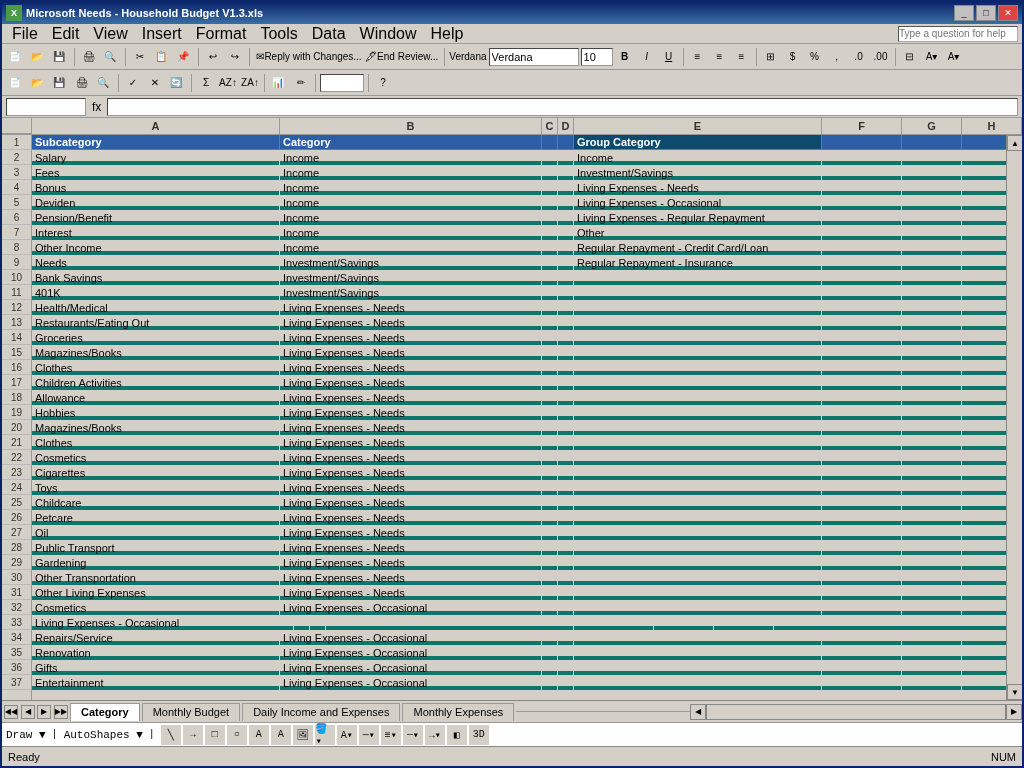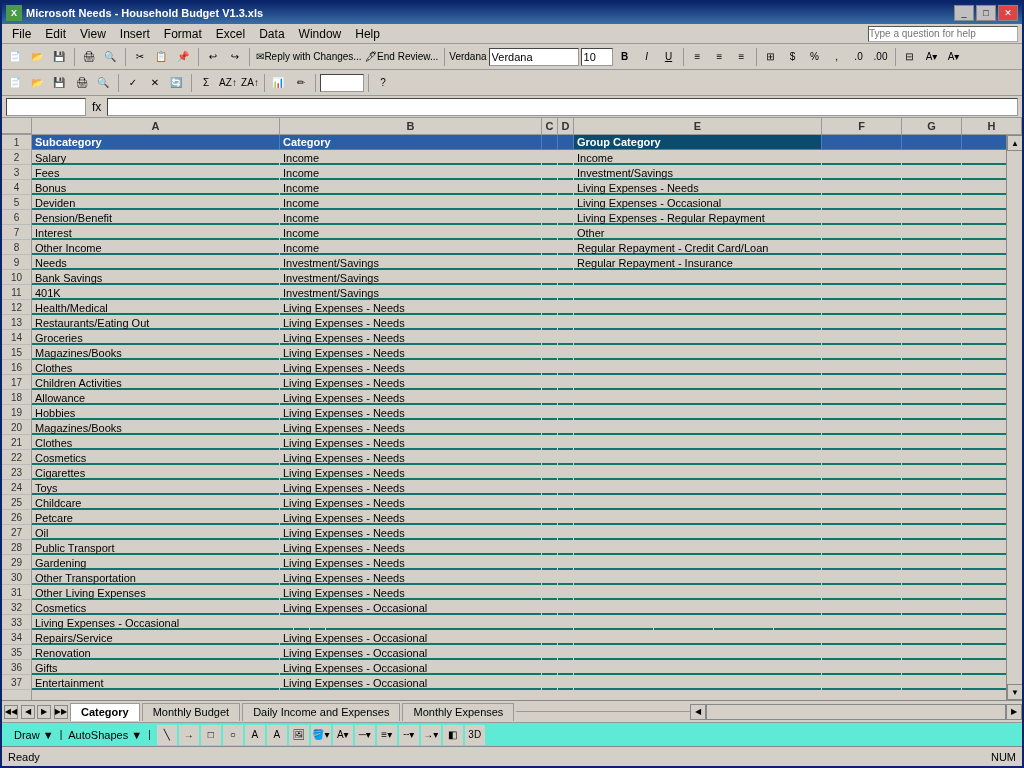--- a/index.html
+++ b/index.html
@@ -24,21 +24,21 @@
     
     .menu-bar {
       background: #d4d0c8;
       height: 20px;
       display: flex;
       align-items: center;
       padding: 0 4px;
       border-bottom: 1px solid #999;
       gap: 2px;
     }
-    .menu-item { padding: 2px 6px; font-size: 12px; cursor: pointer; }
+    .menu-item { padding: 2px 6px; font-size: 16px; cursor: pointer; }
 
     
     .formula-area {
       background: #d4d0c8;
       padding: 2px 4px;
       display: flex;
       align-items: center;
       gap: 4px;
       border-bottom: 1px solid #999;
       height: 22px;
@@ -145,21 +145,21 @@
       border-bottom: 1px solid #bbb;
       color: #333;
     }
     .data-area {
       flex: 1;
       overflow: hidden;
     }
     .sheet-row {
       display: flex;
       height: 15px;
-      border-bottom: 2px solid #0f766e;
+      border-bottom: 4px solid #0f766e;
     }
     .cell {
       height: 15px;
       border-right: 1px solid #d0d0d0;
       padding: 0 3px;
       font-size: 11px;
       overflow: hidden;
       white-space: nowrap;
       display: flex;
       align-items: center;
@@ -210,28 +210,29 @@
       align-items: center;
       padding: 0 6px;
       font-size: 11px;
       border-top: 1px solid #888;
       justify-content: space-between;
     }
     .status-right { display: flex; gap: 8px; align-items: center; }
 
     
     .draw-toolbar {
-      background: #5eead4;
+      background: #ffffff;
       height: 24px;
       display: flex;
       align-items: center;
-      padding: 0 12px;
+      padding: 0 4px;
       gap: 2px;
       border-top: 1px solid #999;
       font-size: 11px;
+      font-family: Liberation Mono, monospace;
     }
 
     .window {
       width: 1024px;
       height: 768px;
       display: flex;
       flex-direction: column;
       border: 2px solid #0a246a;
       overflow: hidden;
     }
@@ -287,26 +288,26 @@
       <div class="title-btn close">✕</div>
     </div>
   </div>
 
   <div class="menu-bar">
     <span class="menu-item">File</span>
     <span class="menu-item">Edit</span>
     <span class="menu-item">View</span>
     <span class="menu-item">Insert</span>
     <span class="menu-item">Format</span>
-    <span class="menu-item">Excel</span>
+    <span class="menu-item">Tools</span>
     <span class="menu-item">Data</span>
     <span class="menu-item">Window</span>
     <span class="menu-item">Help</span>
     <span style="flex:1"></span>
-    <input type="text" style="width: 150px; height: 16px; font-size: 10px; border: 1px inset rgb(170, 170, 170);" placeholder="Type a question for help">
+    <input type="text" style="width: 120px; height: 16px; font-size: 10px; border: 1px inset rgb(170, 170, 170);" placeholder="Type a question for help">
   </div>
 
   <div class="toolbar">
     <div class="tb-btn">📄</div>
     <div class="tb-btn">📂</div>
     <div class="tb-btn">💾</div>
     <div class="tb-sep"></div>
     <div class="tb-btn">🖨</div>
     <div class="tb-btn">🔍</div>
     <div class="tb-sep"></div>

